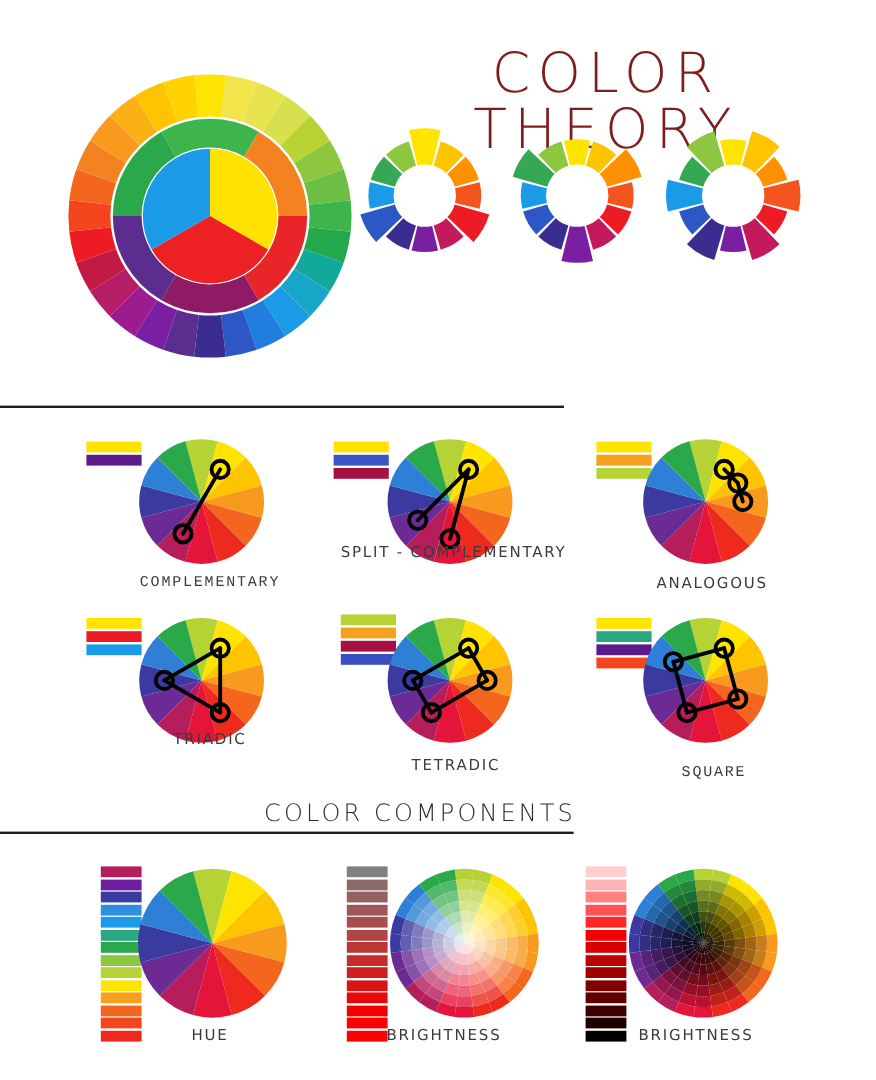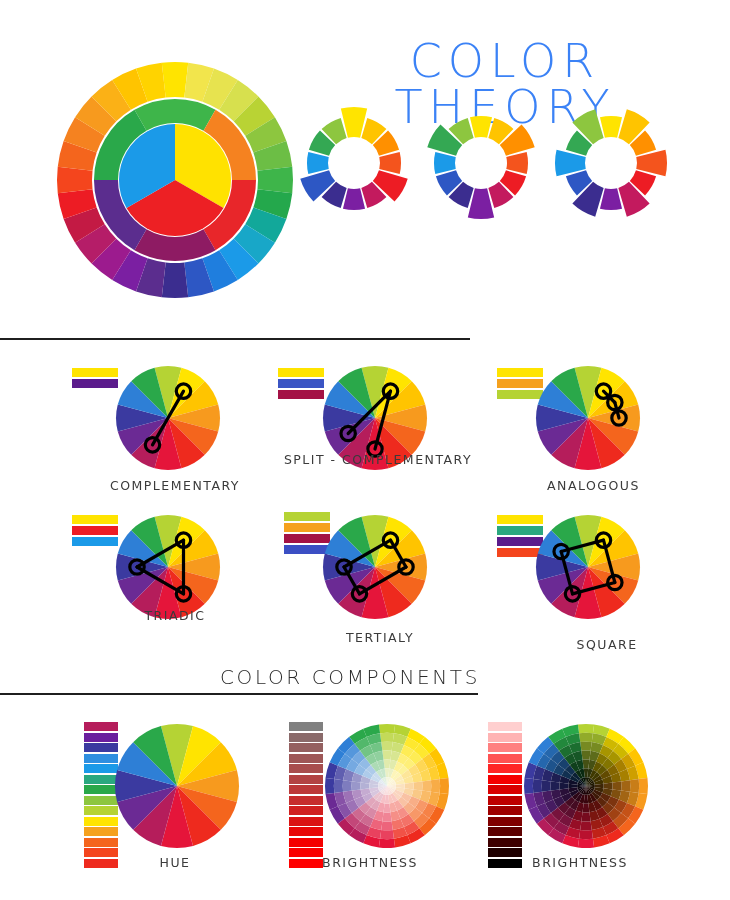--- a/index.html
+++ b/index.html
@@ -7,21 +7,21 @@
     width:730px;height:900px;background:#ffffff;
     font-family:"Liberation Sans",sans-serif;
     color:#3a3a3a;overflow:hidden;position:relative;
   }
   .page{position:relative;width:730px;height:900px;}
 
   
   .title{
     position:absolute;left:300px;top:38px;width:410px;
     text-align:center;font-size:46px;letter-spacing:6px;
-    font-weight:300;color:#3b82f6;line-height:1;
+    font-weight:300;color:#7f1d1d;line-height:1;
     font-family:"DejaVu Sans",sans-serif;
   }
 
   
   .section-head{
     position:absolute;text-align:center;font-size:20px;
     letter-spacing:2.6px;font-weight:300;color:#2a2a2a;
     font-family:"DejaVu Sans",sans-serif;
   }
   .section-rule{position:absolute;height:1.5px;background:#1f1f1f;}
@@ -162,21 +162,21 @@
         <path d="M 55 55 L 68.45859034533107 105.22814296703154 A 52 52 0 0 1 41.54140965466892 105.22814296703154 Z" fill="#e5153a"></path>
         <path d="M 55 55 L 41.54140965466892 105.22814296703154 A 52 52 0 0 1 18.23044737829953 91.76955262170048 Z" fill="#b51d5b"></path>
         <path d="M 55 55 L 18.23044737829953 91.76955262170048 A 52 52 0 0 1 4.771857032968455 68.45859034533109 Z" fill="#6b2a94"></path>
         <path d="M 55 55 L 4.771857032968455 68.45859034533109 A 52 52 0 0 1 4.771857032968441 41.54140965466894 Z" fill="#3b3aa0"></path>
         <path d="M 55 55 L 4.771857032968441 41.54140965466894 A 52 52 0 0 1 18.230447378299523 18.23044737829953 Z" fill="#2e7fd6"></path>
         <path d="M 55 55 L 18.230447378299523 18.23044737829953 A 52 52 0 0 1 41.541409654668925 4.771857032968448 Z" fill="#2aa84a"></path>
         <line x1="70.5" y1="28.153212482682402" x2="39.50000000000001" y2="81.84678751731761" stroke="#000" stroke-width="3.2" stroke-linecap="round"></line>
         <circle cx="70.5" cy="28.153212482682402" r="7.2" fill="none" stroke="#000" stroke-width="3.2"></circle>
         <circle cx="39.50000000000001" cy="81.84678751731761" r="7.2" fill="none" stroke="#000" stroke-width="3.2"></circle>
       </svg>
-      <div class="cap-big" style="left: 90px; top: 478px; width: 170px;">COMPLEMENTARY</div>
+      <div class="cap-big" style="left: 90px; top: 478px; width: 170px; font-family: Liberation Mono, monospace;">COMPLEMENTARY</div>
       <div class="sw-stack" style="left: 278px; top: 368px;">
         <div class="sw" style="background: rgb(255, 228, 0);"></div>
         <div class="sw" style="background: rgb(59, 85, 196);"></div>
         <div class="sw" style="background: rgb(164, 18, 69);"></div>
       </div>
       <svg width="110" height="110" style="position: absolute; left: 320px; top: 363px;">
         <path d="M 55 55 L 41.54140965466892 4.771857032968448 A 52 52 0 0 1 68.45859034533107 4.771857032968448 Z" fill="#b5d334"></path>
         <path d="M 55 55 L 68.45859034533107 4.771857032968448 A 52 52 0 0 1 91.76955262170048 18.23044737829953 Z" fill="#ffe400"></path>
         <path d="M 55 55 L 91.76955262170048 18.23044737829953 A 52 52 0 0 1 105.22814296703154 41.541409654668925 Z" fill="#ffc400"></path>
         <path d="M 55 55 L 105.22814296703154 41.541409654668925 A 52 52 0 0 1 105.22814296703154 68.45859034533107 Z" fill="#f79a1e"></path>
@@ -267,21 +267,21 @@
         <path d="M 55 55 L 18.230447378299523 18.23044737829953 A 52 52 0 0 1 41.541409654668925 4.771857032968448 Z" fill="#2aa84a"></path>
         <line x1="70.5" y1="28.153212482682402" x2="86" y2="55" stroke="#000" stroke-width="3.2" stroke-linecap="round"></line>
         <line x1="86" y1="55" x2="39.50000000000001" y2="81.84678751731761" stroke="#000" stroke-width="3.2" stroke-linecap="round"></line>
         <line x1="39.50000000000001" y1="81.84678751731761" x2="24" y2="55.00000000000001" stroke="#000" stroke-width="3.2" stroke-linecap="round"></line>
         <line x1="24" y1="55.00000000000001" x2="70.5" y2="28.153212482682402" stroke="#000" stroke-width="3.2" stroke-linecap="round"></line>
         <circle cx="70.5" cy="28.153212482682402" r="7.2" fill="none" stroke="#000" stroke-width="3.2"></circle>
         <circle cx="86" cy="55" r="7.2" fill="none" stroke="#000" stroke-width="3.2"></circle>
         <circle cx="39.50000000000001" cy="81.84678751731761" r="7.2" fill="none" stroke="#000" stroke-width="3.2"></circle>
         <circle cx="24" cy="55.00000000000001" r="7.2" fill="none" stroke="#000" stroke-width="3.2"></circle>
       </svg>
-      <div class="cap-big" style="left: 290px; top: 630px; width: 180px;">TERTIALY</div>
+      <div class="cap-big" style="left: 290px; top: 630px; width: 180px;">TETRADIC</div>
       <div class="sw-stack" style="left: 497px; top: 515px;">
         <div class="sw" style="background: rgb(255, 228, 0);"></div>
         <div class="sw" style="background: rgb(42, 168, 127);"></div>
         <div class="sw" style="background: rgb(91, 27, 140);"></div>
         <div class="sw" style="background: rgb(244, 69, 29);"></div>
       </div>
       <svg width="110" height="110" style="position: absolute; left: 533px; top: 512px;">
         <path d="M 55 55 L 41.54140965466892 4.771857032968448 A 52 52 0 0 1 68.45859034533107 4.771857032968448 Z" fill="#b5d334"></path>
         <path d="M 55 55 L 68.45859034533107 4.771857032968448 A 52 52 0 0 1 91.76955262170048 18.23044737829953 Z" fill="#ffe400"></path>
         <path d="M 55 55 L 91.76955262170048 18.23044737829953 A 52 52 0 0 1 105.22814296703154 41.541409654668925 Z" fill="#ffc400"></path>
@@ -296,21 +296,21 @@
         <path d="M 55 55 L 18.230447378299523 18.23044737829953 A 52 52 0 0 1 41.541409654668925 4.771857032968448 Z" fill="#2aa84a"></path>
         <line x1="70.5" y1="28.153212482682402" x2="81.84678751731761" y2="70.5" stroke="#000" stroke-width="3.2" stroke-linecap="round"></line>
         <line x1="81.84678751731761" y1="70.5" x2="39.50000000000001" y2="81.84678751731761" stroke="#000" stroke-width="3.2" stroke-linecap="round"></line>
         <line x1="39.50000000000001" y1="81.84678751731761" x2="28.153212482682402" y2="39.5" stroke="#000" stroke-width="3.2" stroke-linecap="round"></line>
         <line x1="28.153212482682402" y1="39.5" x2="70.5" y2="28.153212482682402" stroke="#000" stroke-width="3.2" stroke-linecap="round"></line>
         <circle cx="70.5" cy="28.153212482682402" r="7.2" fill="none" stroke="#000" stroke-width="3.2"></circle>
         <circle cx="81.84678751731761" cy="70.5" r="7.2" fill="none" stroke="#000" stroke-width="3.2"></circle>
         <circle cx="39.50000000000001" cy="81.84678751731761" r="7.2" fill="none" stroke="#000" stroke-width="3.2"></circle>
         <circle cx="28.153212482682402" cy="39.5" r="7.2" fill="none" stroke="#000" stroke-width="3.2"></circle>
       </svg>
-      <div class="cap-big" style="left: 532px; top: 637px; width: 150px;">SQUARE</div>
+      <div class="cap-big" style="left: 520px; top: 637px; width: 150px; font-family: Liberation Mono, monospace;">SQUARE</div>
     </div>
 
   <div class="section-head" style="left:175px;top:665px;width:350px;">COLOR COMPONENTS</div>
   <div class="section-rule" style="left:0px;top:693px;width:478px;"></div>
 
   <div id="component-host">
       <div class="ladder" style="left: 84px; top: 722px;">
         <div class="rung" style="background: rgb(181, 29, 91);"></div>
         <div class="rung" style="background: rgb(107, 31, 158);"></div>
         <div class="rung" style="background: rgb(59, 58, 160);"></div>

